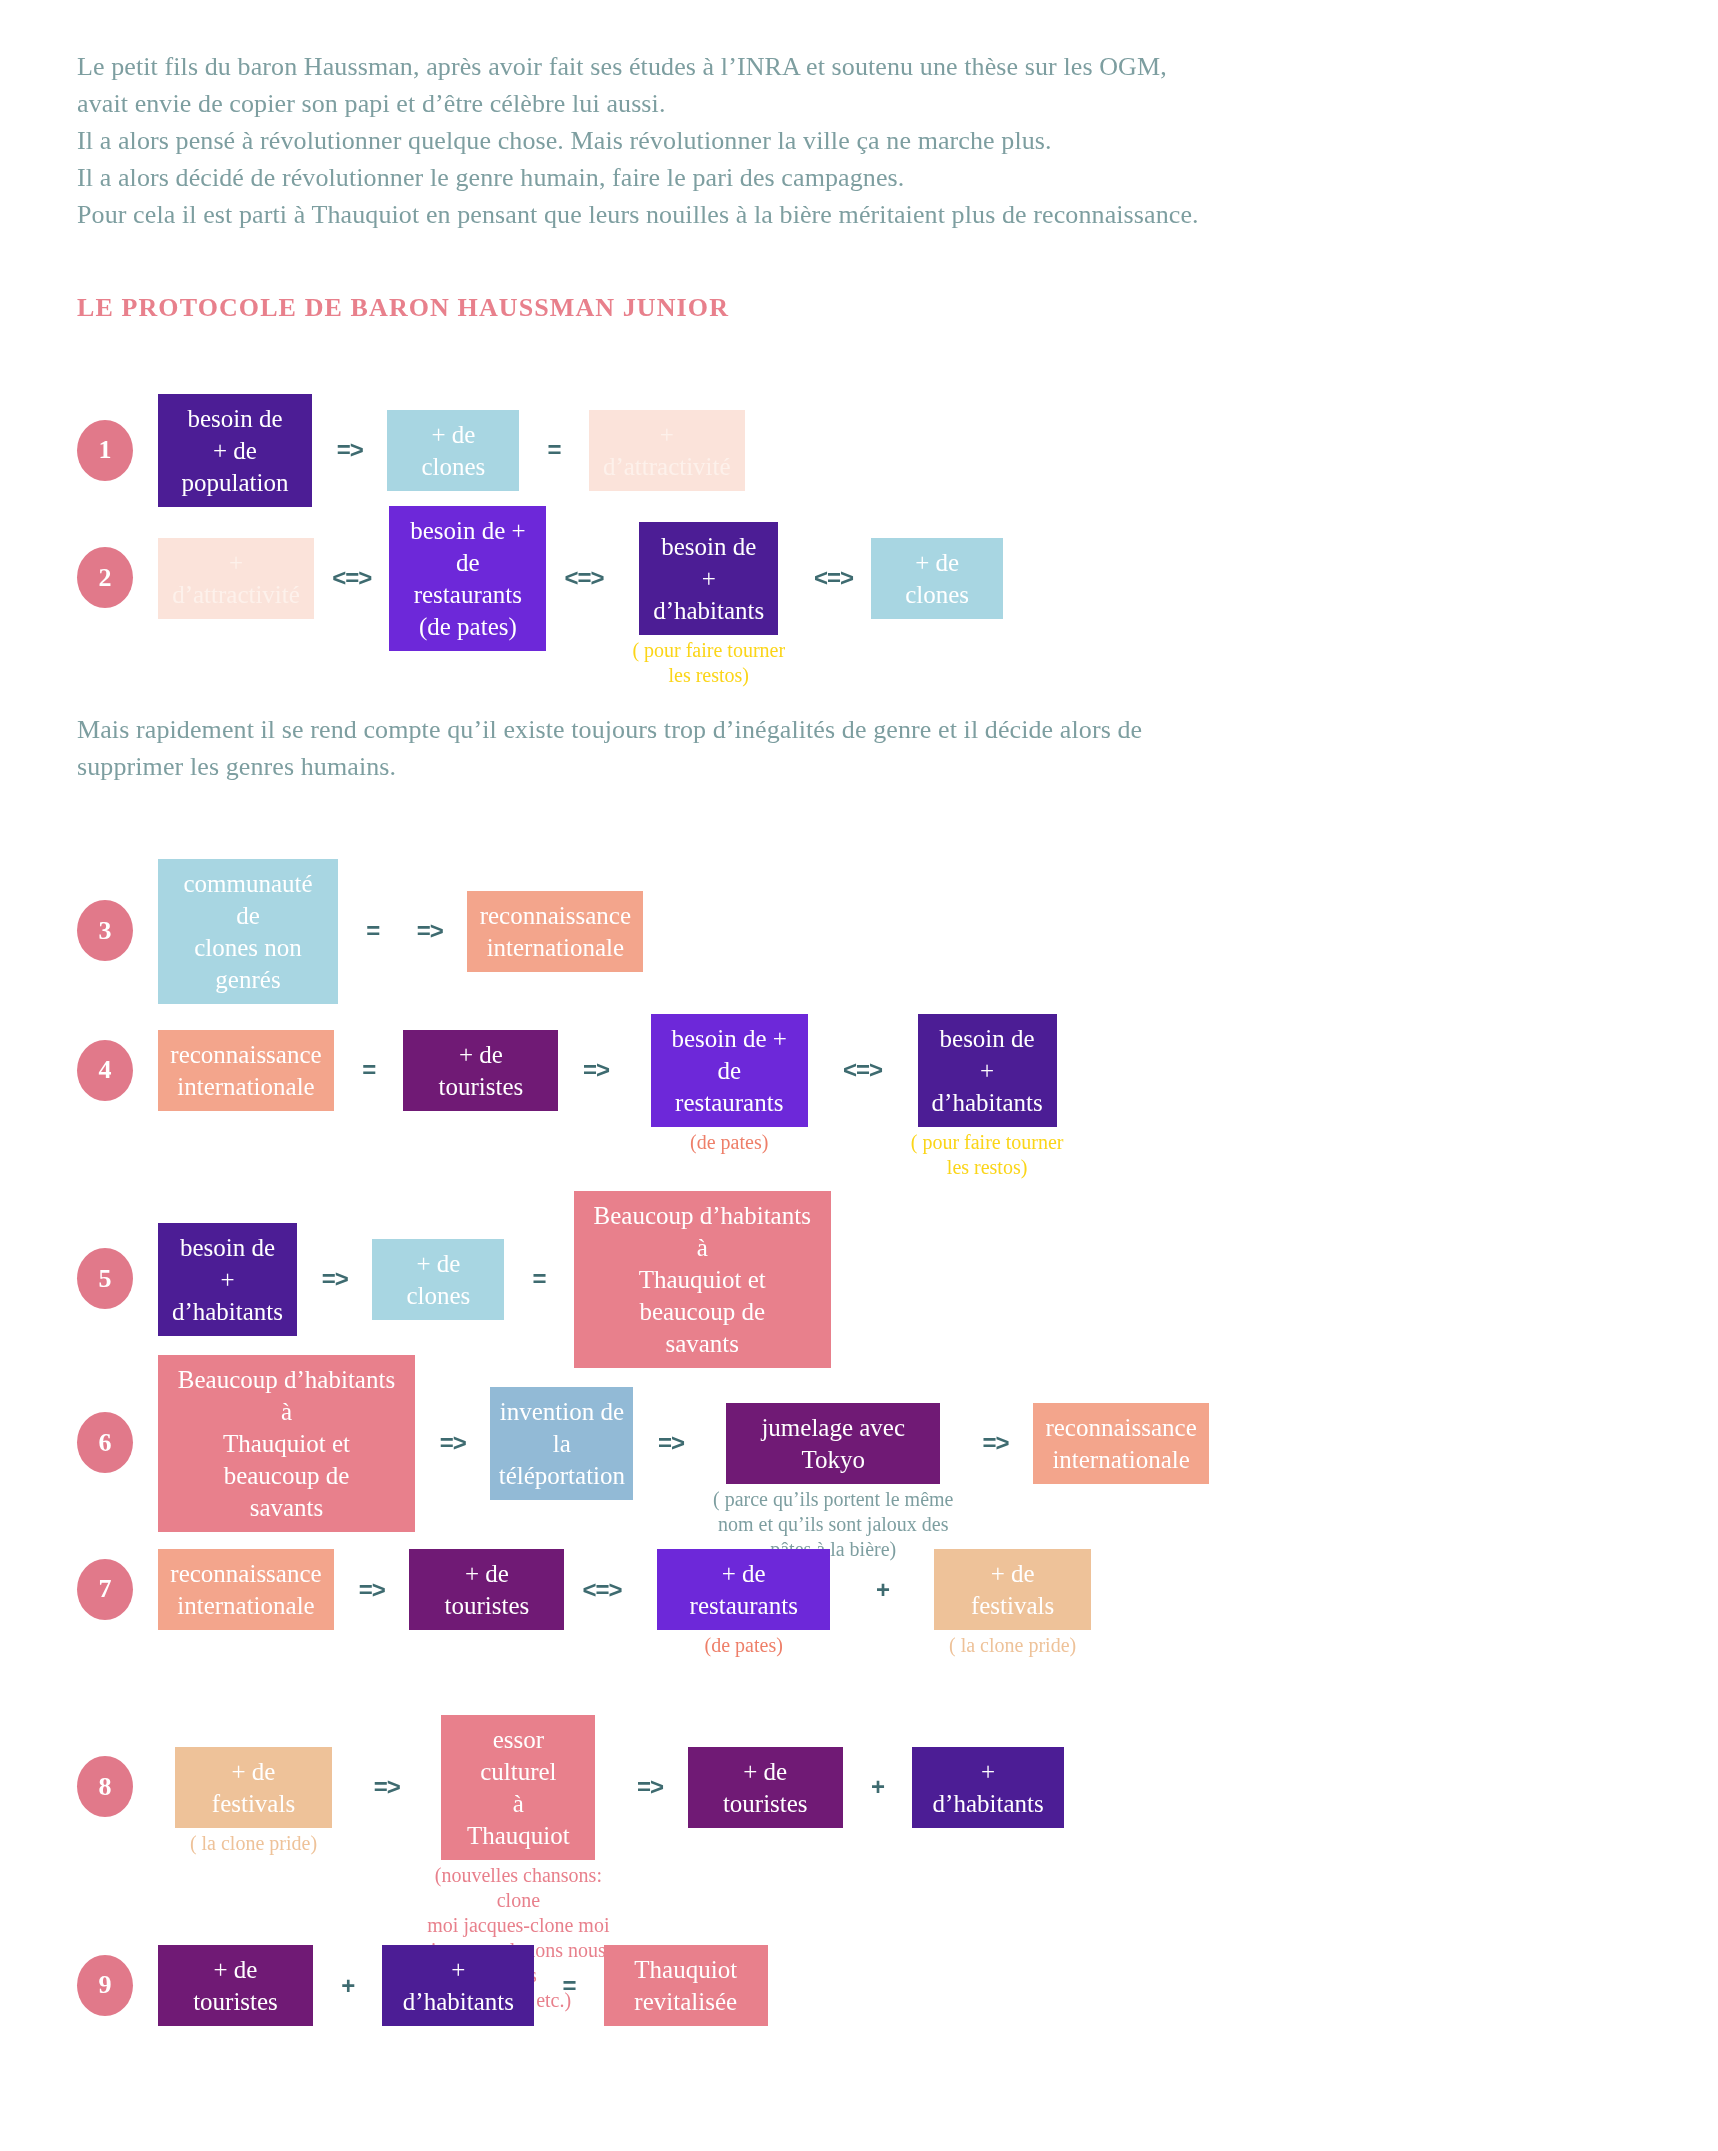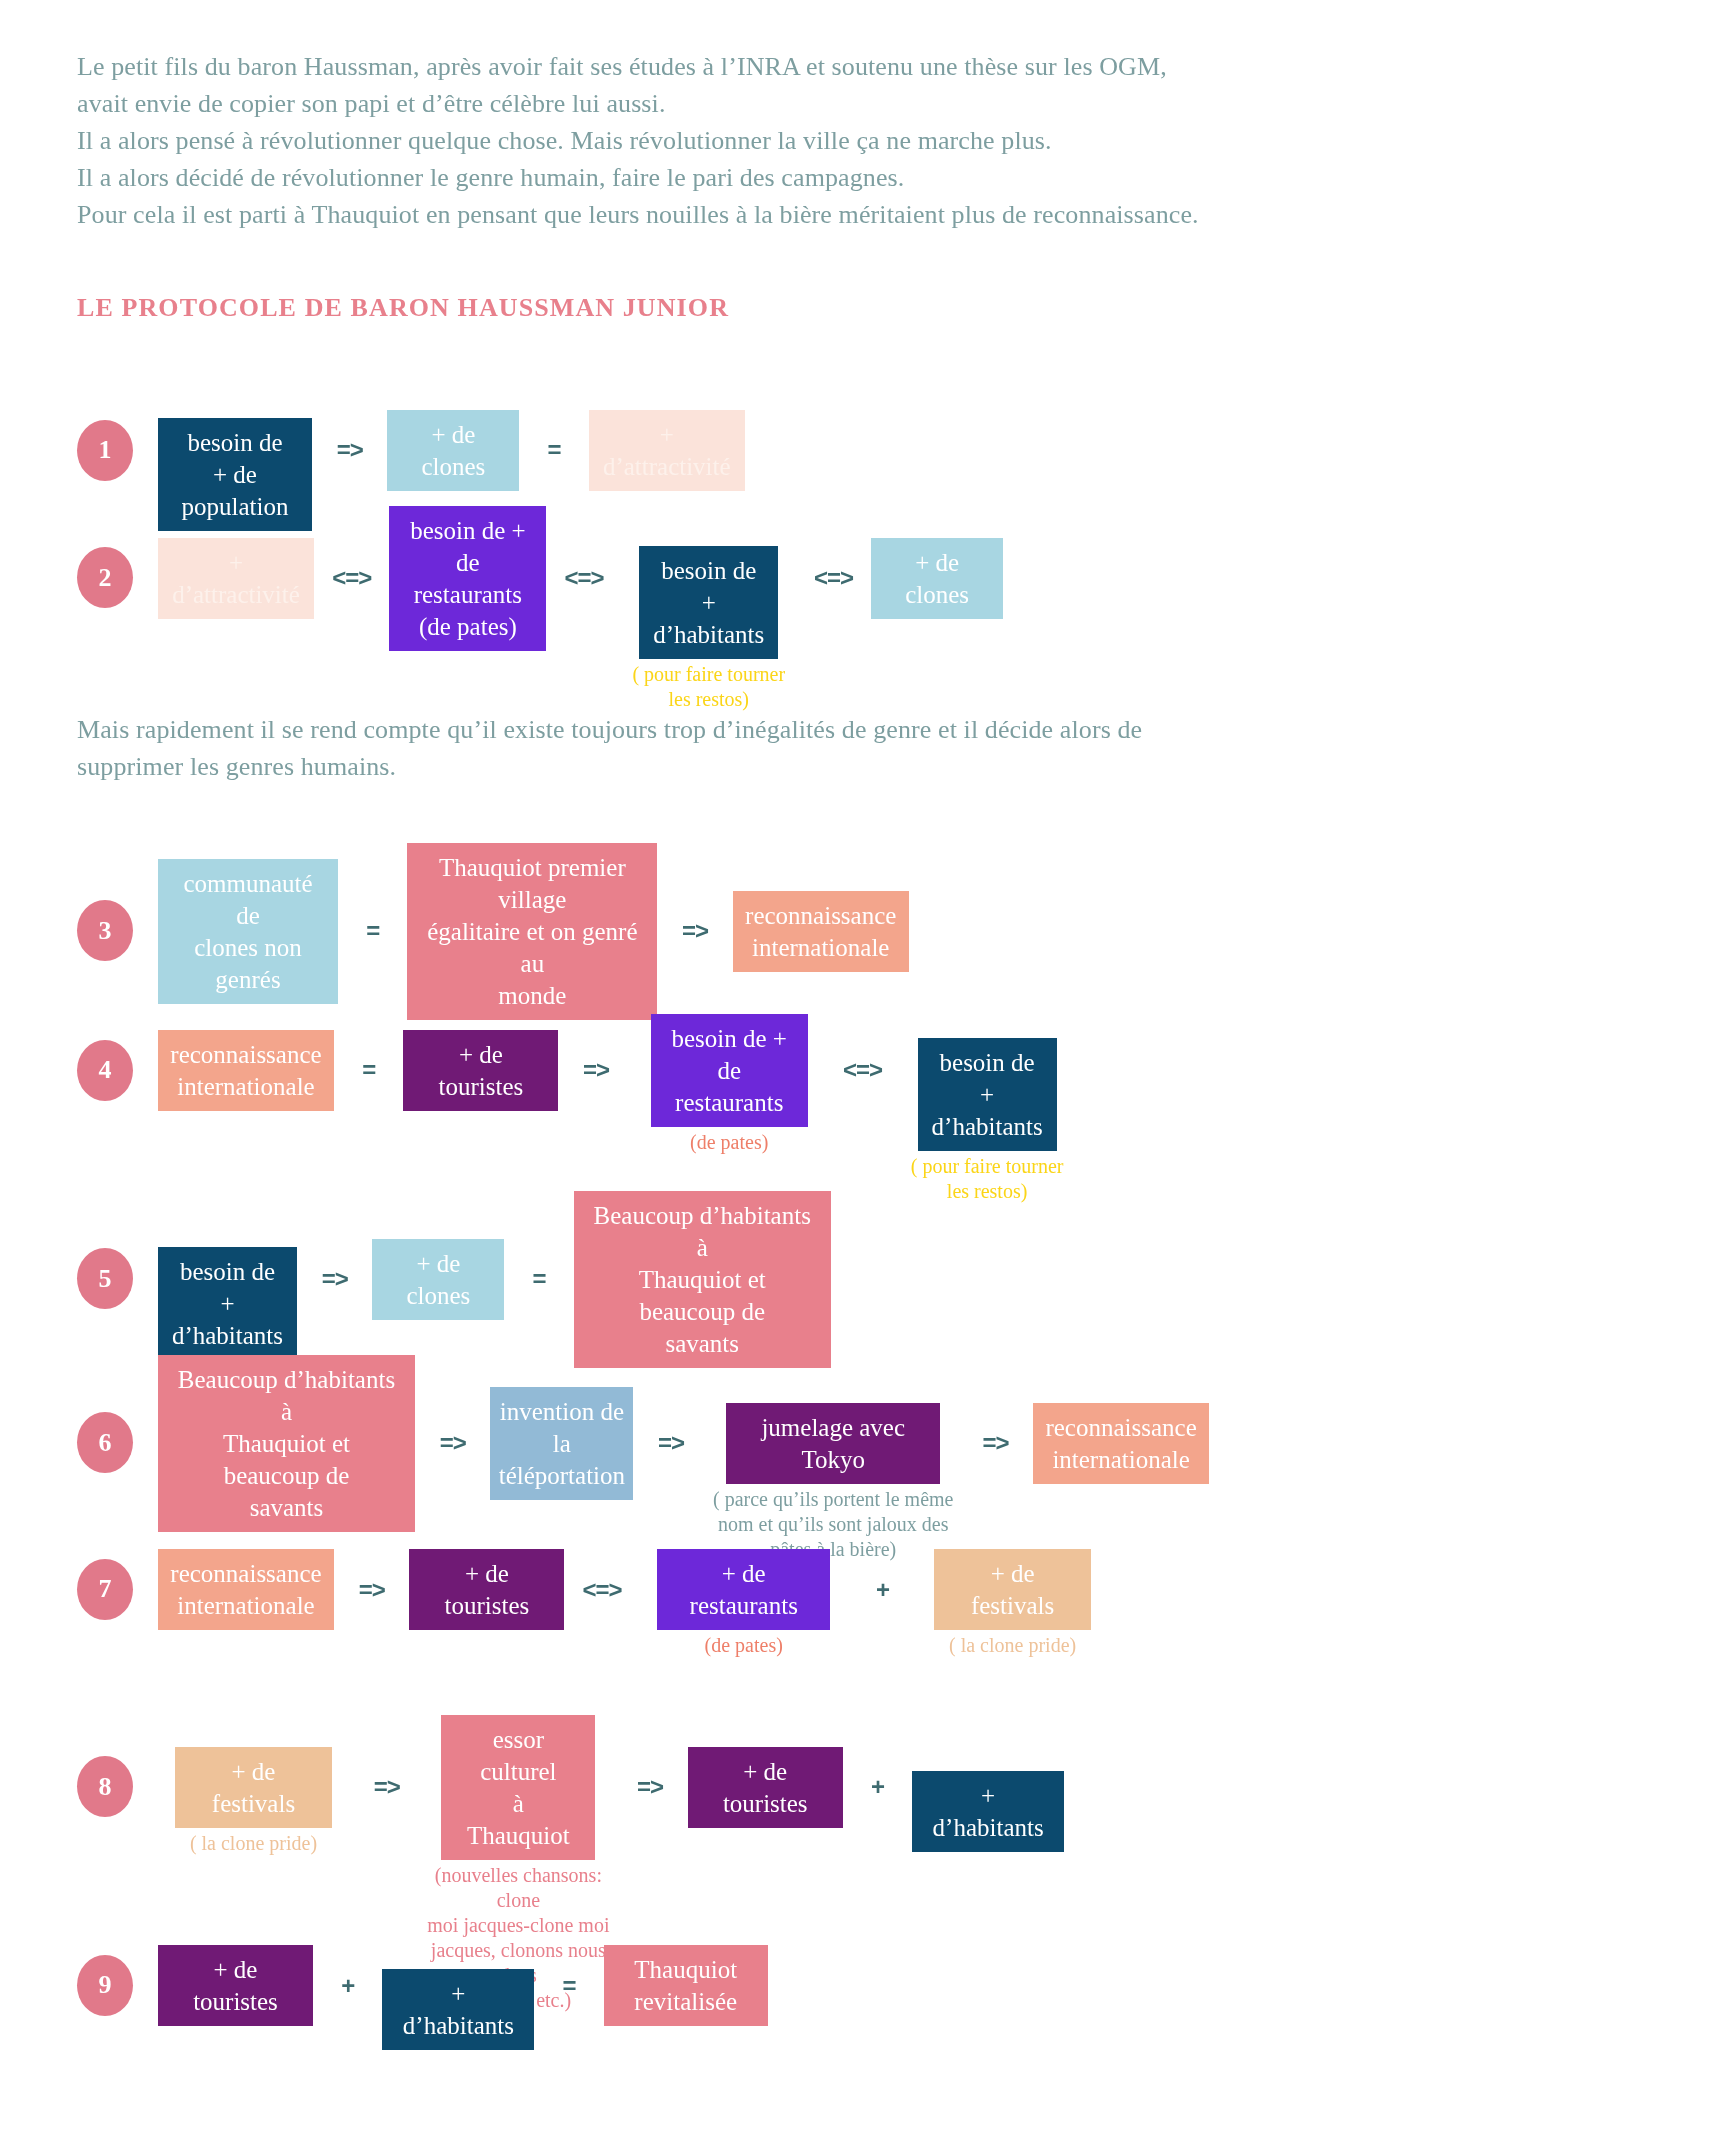--- a/index.html
+++ b/index.html
@@ -88,21 +88,21 @@
     font-family:"Liberation Sans", sans-serif;
     font-weight:bold;
     font-size:24px;
     color:#3e6b70;
     letter-spacing:-1px;
     display:flex;align-items:center;justify-content:center;
     flex:0 0 auto;
   }
 
   
-  .c-yellow   {background:#0c4a6e;margin-top:24px;}
+  .c-yellow   {background:#4c1d95;}
   .c-blue     {background:#a8d6e2;}
   .c-palepink {background:#fbe3da;}
   .c-coral    {background:#6d28d9;}
   .c-salmon   {background:#f3a58c;}
   .c-rose     {background:#e8808c;}
   .c-slate    {background:#701a75;}
   .c-steel    {background:#92bad6;}
   .c-tan      {background:#eec299;}
 
   .t-yellow   {color:#fbd518;}
@@ -181,25 +181,20 @@
       </div>
     </div>
   <div class="step" id="step-3">
       <div class="badge" style="margin-top: 57px; margin-right: 17.3px;">3</div>
       <div class="chain" style="align-items: flex-start;">
         <div class="node" style="margin: 0px 7.7px; padding-top: 16px;">
           <div class="box c-blue" style="width: 180px; white-space: pre-line;">communauté de
 clones non genrés</div>
         </div>
         <div class="op" style="min-width: 54px; height: 176px;">=</div>
-        <div class="node" style="margin: 0px 7.7px; padding-top: 0px;">
-          <div class="box c-rose" style="width: 250px; white-space: pre-line;">Thauquiot premier village
-égalitaire et on genré au
-monde</div>
-        </div>
         <div class="op" style="min-width: 60px; height: 176px;">=&gt;</div>
         <div class="node" style="margin: 0px 7.7px; padding-top: 48px;">
           <div class="box c-salmon" style="width: 176px; white-space: pre-line;">reconnaissance
 internationale</div>
         </div>
       </div>
     </div>
   <div class="step" id="step-4">
       <div class="badge" style="margin-top: 25.5px; margin-right: 17.3px;">4</div>
       <div class="chain" style="align-items: flex-start;">

